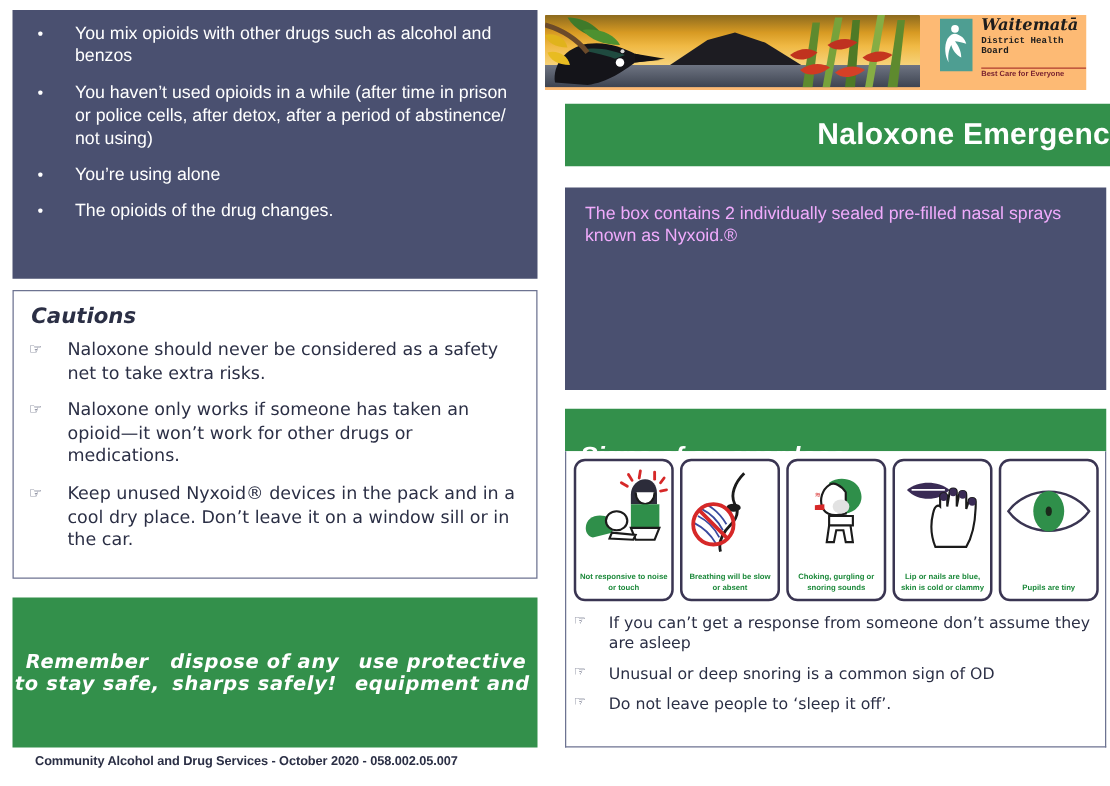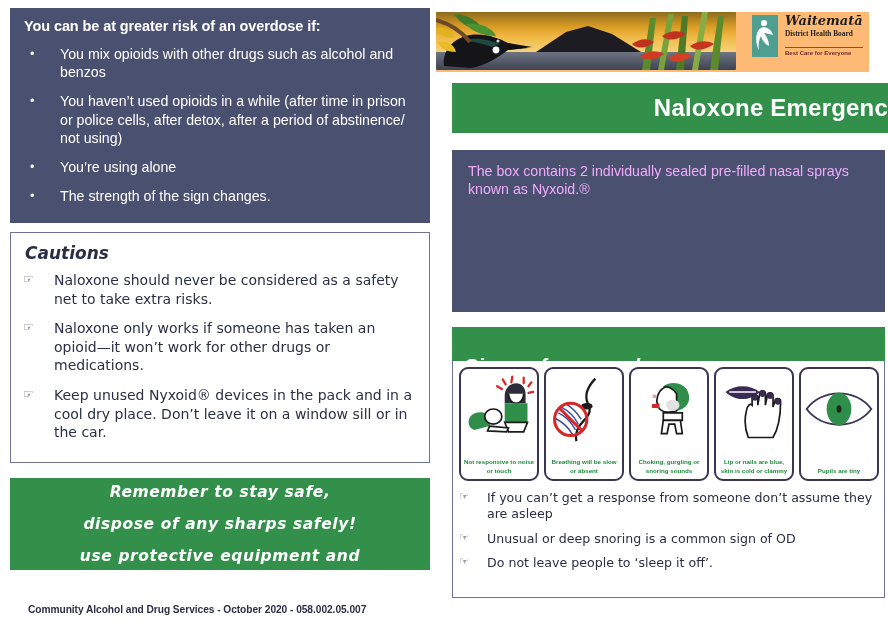--- a/index.html
+++ b/index.html
@@ -13,35 +13,35 @@
   .risk-item{display:flex;margin:0 0 11px 0;font-size:14.2px;line-height:1.28;}
   .risk-bullet{width:30px;flex:0 0 30px;text-align:left;padding-left:8px;font-size:13px;line-height:1.35;}
   .risk-text{flex:1;padding-right:8px;}
 
   #cautions-box{left:10px;top:232px;width:420px;height:231px;border:1.3px solid #6d7391;background:#fff;padding:8px 10px 0 12px;}
   #cautions-title{font-family:"DejaVu Sans",sans-serif;font-style:italic;font-weight:bold;font-size:17px;color:#2b2f45;margin:2px 0 8px 2px;}
   .caut-item{display:flex;margin:0 0 11px 0;font-size:14px;line-height:1.33;font-family:"DejaVu Sans",sans-serif;color:#2b2f45;}
   .caut-bullet{width:31px;flex:0 0 31px;font-size:12px;color:#3a3f5c;padding-top:1px;}
   .caut-text{flex:1;padding-right:6px;}
 
-  #remember-box{left:10px;top:478px;width:420px;height:92px;background:#33904b;color:#fff;
-       display:flex;flex-direction:column;align-items:center;justify-content:center;}
+  #remember-box{left:10px;top:478px;width:420px;height:120px;background:#33904b;color:#fff;
+       display:flex;flex-direction:row;align-items:center;justify-content:center;}
   .remember-line{font-family:"DejaVu Sans",sans-serif;font-style:italic;font-weight:bold;
        font-size:15.5px;letter-spacing:.6px;margin:7px 0;text-align:center;}
 
   #footer-note{left:28px;top:604px;width:420px;font-size:10.2px;font-weight:bold;color:#2b2f45;letter-spacing:-.05px;}
 
   
   #banner{left:436px;top:12px;width:433px;height:60px;background:#fdba74;overflow:hidden;padding-left:48px;}
   #banner-photo{position:absolute;left:0;top:0;width:300px;height:58px;overflow:hidden;border-radius:1px;}
   #logo-block{position:absolute;left:316px;top:2px;width:117px;height:54px;display:flex;align-items:flex-start;}
   #logo-mark{width:26px;height:42px;background:#4e9e92;position:relative;flex:0 0 26px;margin-top:1px;}
   #logo-words{margin-left:7px;}
   #logo-name{font-family:"DejaVu Serif",serif;font-style:italic;font-weight:bold;font-size:13px;color:#1d1d1d;line-height:1;}
-  #logo-sub{font-family:Liberation Serif, serif;font-weight:bold;font-size:7.3px;color:#1d1d1d;margin-top:2px;}
+  #logo-sub{font-family:Liberation Mono, monospace;font-weight:bold;font-size:7.3px;color:#1d1d1d;margin-top:2px;}
   #logo-tag{font-size:6px;font-weight:bold;color:#7a2430;margin-top:9px;border-top:1px solid #b03c2e;padding-top:2px;}
 
   #kit-title-bar{left:452px;top:83px;width:489px;height:50px;background:#33904b;color:#fff;
        display:flex;align-items:center;justify-content:flex-end;}
   #kit-title{font-size:24px;font-weight:bold;letter-spacing:.2px;}
 
   #contains-box{left:452px;top:150px;width:433px;height:162px;background:#4a5070;color:#f0abfc;padding:12px 16px 0 16px;}
   .contains-p{font-size:14.2px;line-height:1.3;margin:0 0 10px 0;}
 
   #signs-header{left:452px;top:327px;width:433px;height:34px;background:#33904b;color:#fff;
@@ -58,36 +58,35 @@
   .sign-item{display:flex;font-size:12.6px;line-height:1.3;font-family:"DejaVu Sans",sans-serif;
        color:#2b2f45;margin:0 10px 8px 6px;}
   .sign-bullet{width:28px;flex:0 0 28px;font-size:11px;color:#3a3f5c;}
   .sign-text{flex:1;}
   #signs-list{padding-top:9px;}
 </style>
 </head>
 <body>
 
 <div class="abs" id="risk-panel">
-  <div id="risk-title">You can be at greater risk of an overdose if:</div>
   <div class="risk-item">
     <span class="risk-bullet">•</span>
     <span class="risk-text">You mix opioids with other drugs such as alcohol and benzos</span>
   </div>
   <div class="risk-item">
     <span class="risk-bullet">•</span>
     <span class="risk-text">You haven’t used opioids in a while (after time in prison or police cells, after detox, after a period of abstinence/ not using)</span>
   </div>
   <div class="risk-item">
     <span class="risk-bullet">•</span>
     <span class="risk-text">You’re using alone</span>
   </div>
   <div class="risk-item">
     <span class="risk-bullet">•</span>
-    <span class="risk-text">The strength of the sign changes.</span>
+    <span class="risk-text">The opioids of the drug changes.</span>
   </div>
 </div>
 
 <div class="abs" id="cautions-box">
   <div id="cautions-title">Cautions</div>
   <div class="caut-item">
     <span class="caut-bullet">☞</span>
     <span class="caut-text">Naloxone should never be considered as a safety net to take extra risks.</span>
   </div>
   <div class="caut-item">

